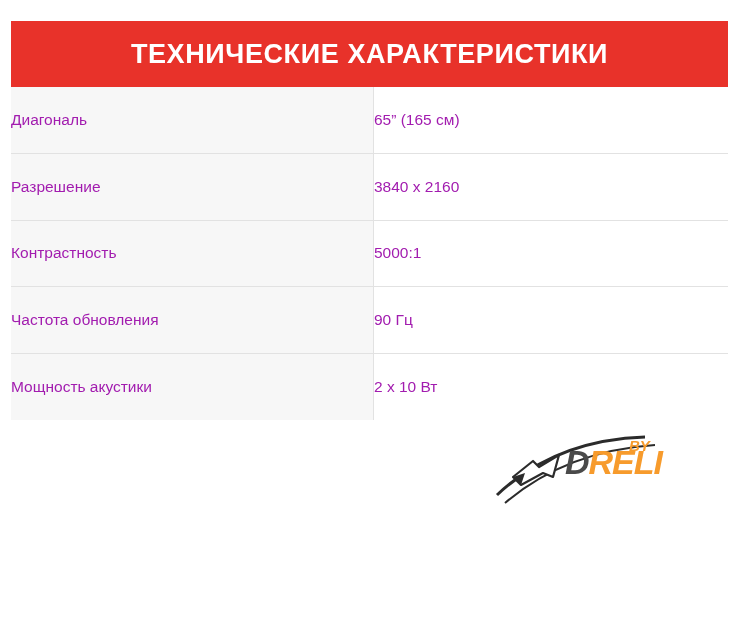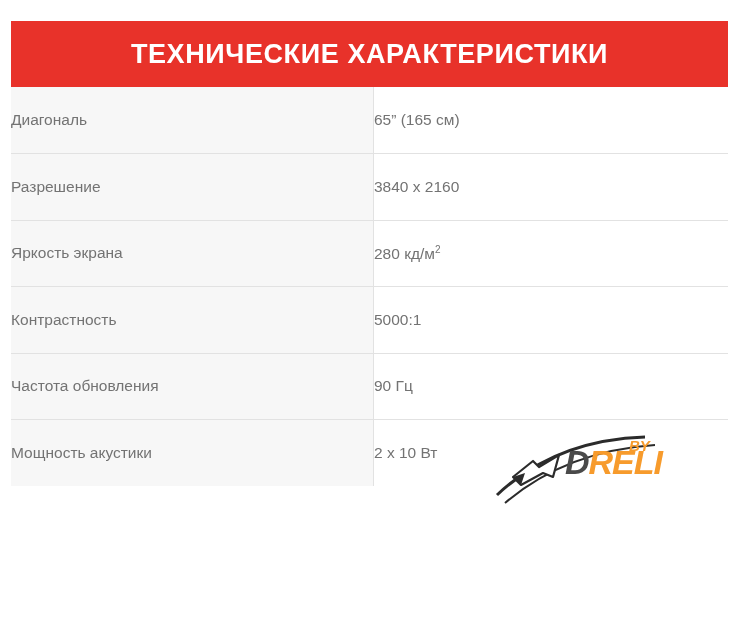--- a/index.html
+++ b/index.html
@@ -47,21 +47,21 @@
     table-layout: fixed;
   }
   .spec-table tr {
     height: 66.5px;
   }
   .spec-table td {
     border: 1px solid #e2e2e2;
     border-left: none;
     border-right: none;
     font-size: 15.5px;
-    color: #737373;
+    color: #a21caf;
     vertical-align: middle;
     padding: 0;
   }
   .cell-label {
     width: 362px;
     padding-left: 23px;
     background: #f7f7f7;
     border-right: 1px solid #e2e2e2 !important;
   }
   .cell-value {
@@ -127,24 +127,20 @@
       <tbody>
         <tr>
           <td class="cell-label">Диагональ</td>
           <td class="cell-value">65” (165 см)</td>
         </tr>
         <tr>
           <td class="cell-label">Разрешение</td>
           <td class="cell-value">3840 x 2160</td>
         </tr>
         <tr>
-          <td class="cell-label">Яркость экрана</td>
-          <td class="cell-value"><span>280 кд/м</span><span class="sup">2</span></td>
-        </tr>
-        <tr>
           <td class="cell-label">Контрастность</td>
           <td class="cell-value">5000:1</td>
         </tr>
         <tr>
           <td class="cell-label">Частота обновления</td>
           <td class="cell-value">90 Гц</td>
         </tr>
         <tr>
           <td class="cell-label">Мощность акустики</td>
           <td class="cell-value">2 x 10 Вт</td>

